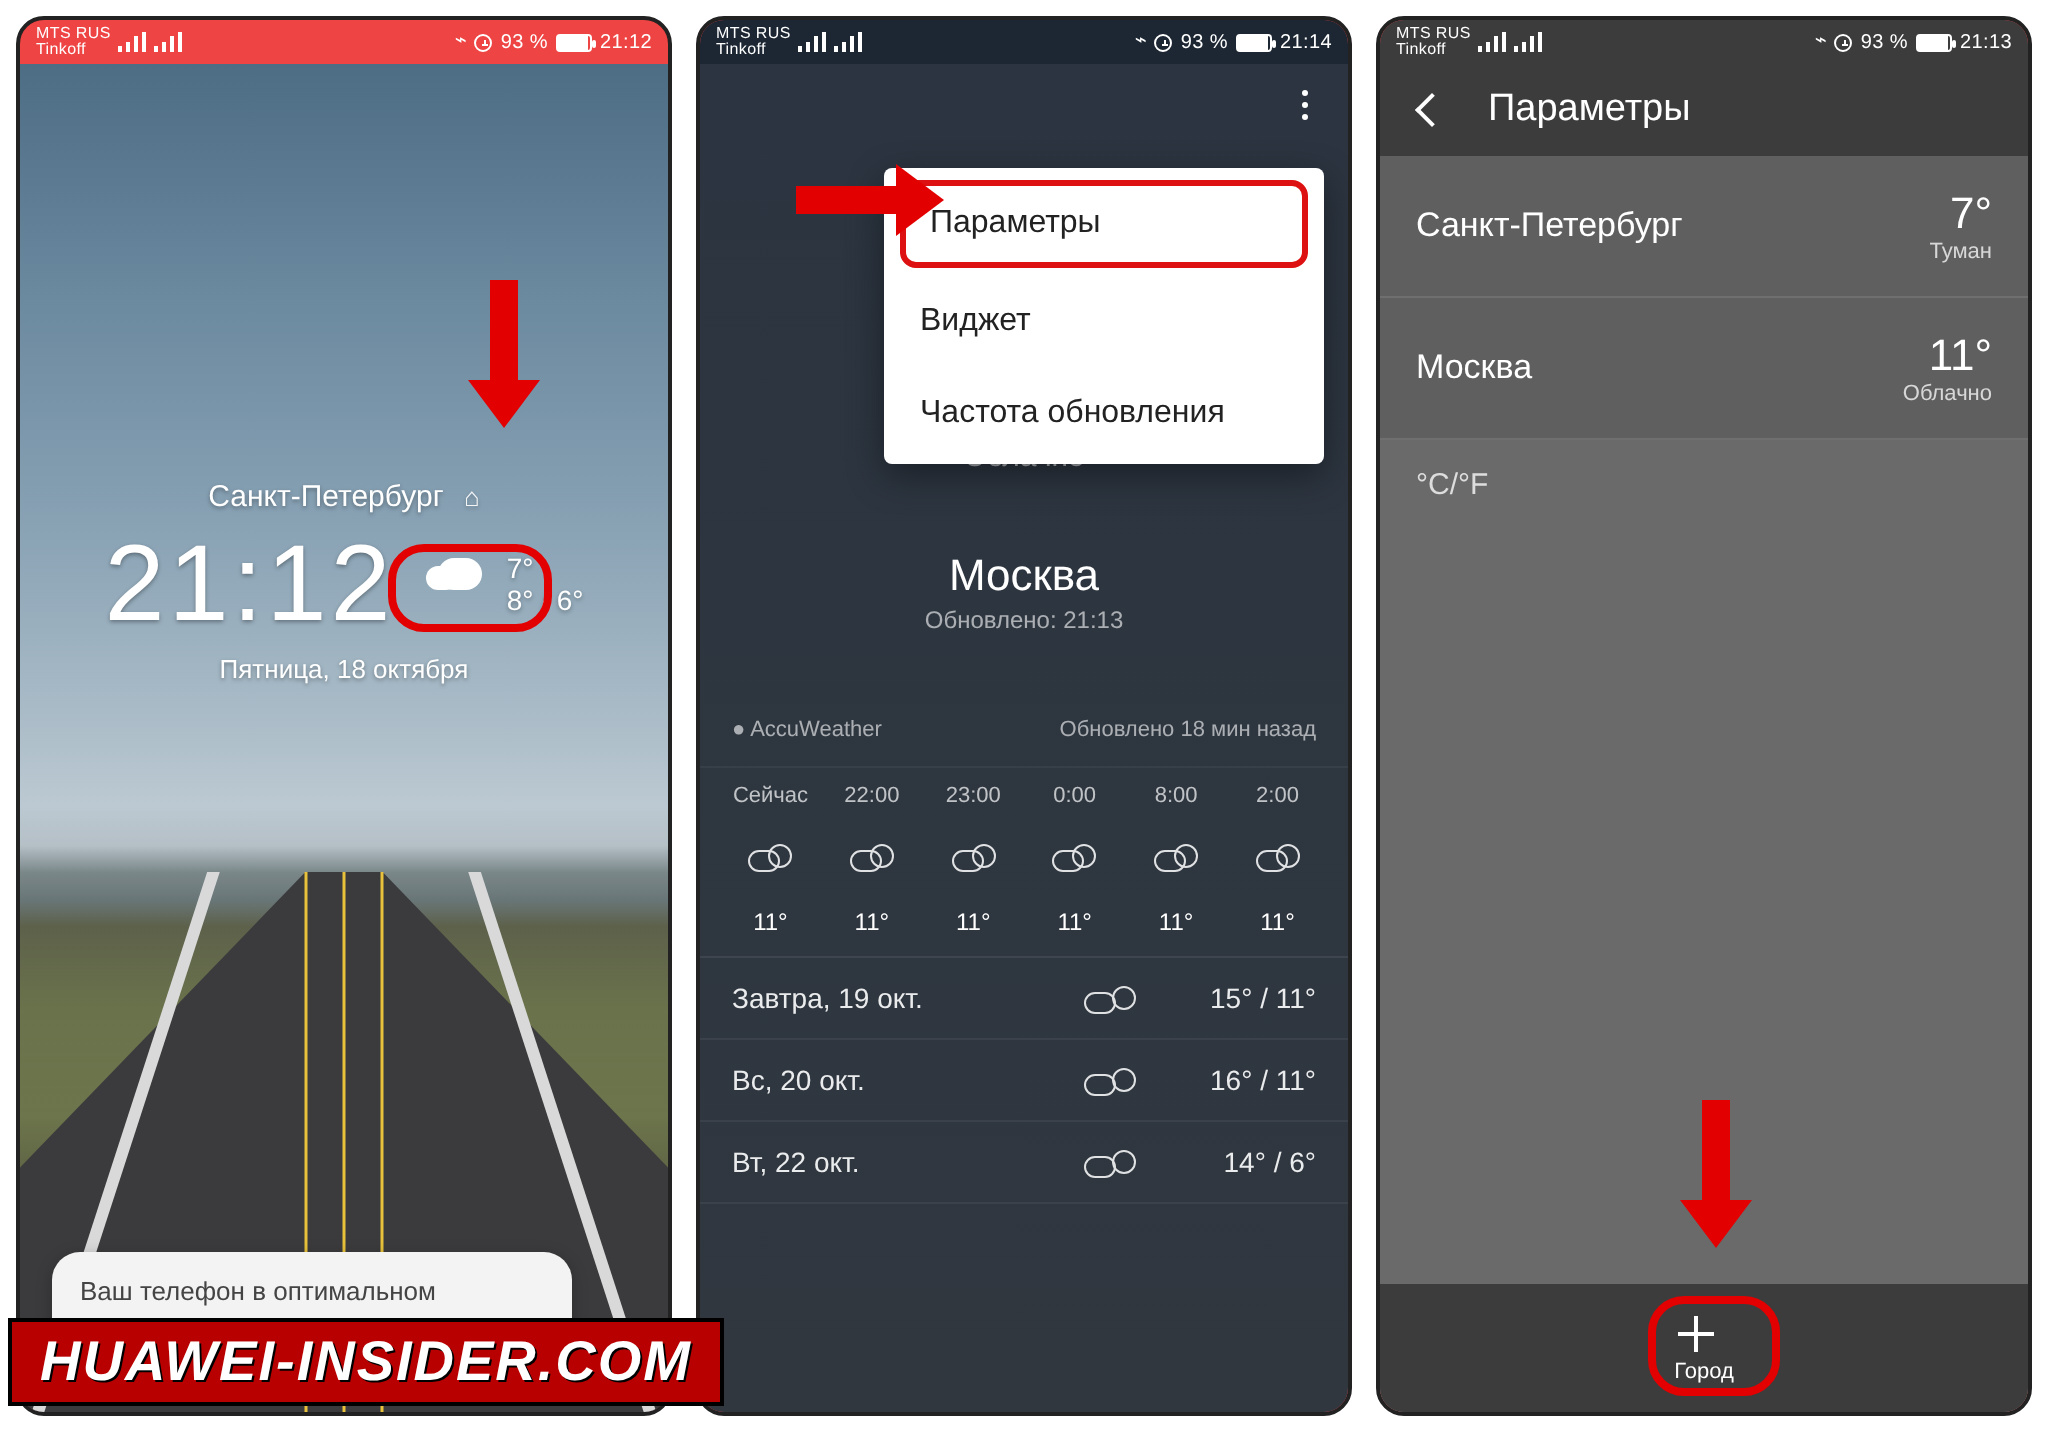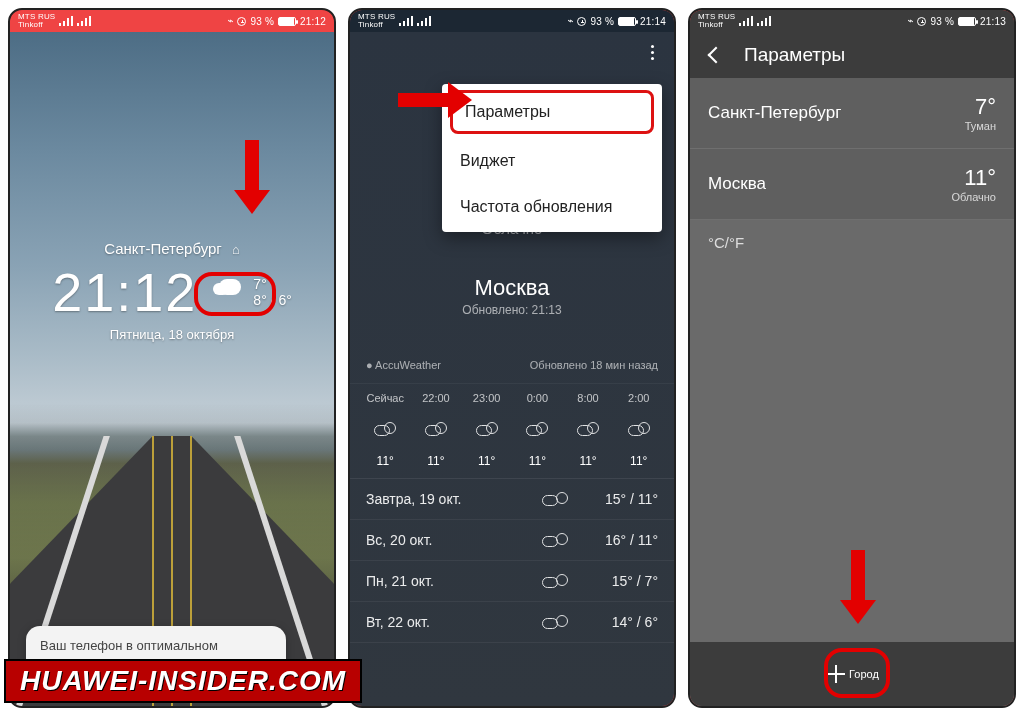--- a/index.html
+++ b/index.html
@@ -134,40 +134,40 @@
   .p2 .cityh{text-align:center;margin-top:38px}
   .p2 .cityh .c{font-size:22px;font-weight:400}
   .p2 .cityh .u{font-size:12px;opacity:.6;margin-top:2px}
   .p2 .attrib{display:flex;justify-content:space-between;font-size:11px;opacity:.6;padding:12px 16px;border-bottom:1px solid rgba(255,255,255,.08);margin-top:30px}
   .p2 .hourly{display:flex;justify-content:space-between;padding:8px 10px 10px;border-bottom:1px solid rgba(255,255,255,.08)}
   .p2 .hourly .hcol{display:flex;flex-direction:column;align-items:center;gap:18px;font-size:12px;width:16.6%}
   .p2 .hourly .hlab{font-size:11px;opacity:.7}
   .cicon{width:22px;height:14px;position:relative;opacity:.85}
   .cicon:before{content:"";position:absolute;left:0;bottom:0;width:14px;height:9px;border:1.2px solid #fff;border-radius:7px}
   .cicon:after{content:"";position:absolute;right:0;top:0;width:10px;height:10px;border:1.2px solid #fff;border-radius:50%}
-  .p2 .daily .drow{display:flex;justify-content:space-between;align-items:center;padding:12px 16px;font-size:14px;border-bottom:1px solid rgba(255,255,255,.06)}
+  .p2 .daily .drow{display:flex;justify-content:space-between;align-items:flex-end;padding:12px 16px;font-size:14px;border-bottom:1px solid rgba(255,255,255,.06)}
   .p2 .daily .drow .d{opacity:.9;flex:1}
   .p2 .daily .drow .ic{width:26px}
   .p2 .daily .drow .t{width:90px;text-align:right;opacity:.9}
 
   
   .p3 .statusbar{background:#3c3c3c}
   .p3 .content{position:absolute;inset:22px 0 0 0;background:#6a6a6a;color:#fff}
   .p3 .header{display:flex;align-items:center;gap:18px;padding:12px 16px;background:#3c3c3c}
   .p3 .back{width:20px;height:20px;position:relative}
   .p3 .back:before{content:"";position:absolute;left:4px;top:4px;width:10px;height:10px;border-left:2px solid #fff;border-bottom:2px solid #fff;transform:rotate(45deg)}
   .p3 .title{font-size:19px;font-weight:500}
   .p3 .cityrow{display:flex;justify-content:space-between;align-items:center;padding:16px 18px;border-bottom:1px solid rgba(255,255,255,.1);background:#5f5f5f}
   .p3 .cityrow .cn{font-size:17px}
   .p3 .cityrow .right{text-align:right}
   .p3 .cityrow .tp{font-size:22px;font-weight:300}
   .p3 .cityrow .cd{font-size:11px;opacity:.75}
   .p3 .unitrow{padding:14px 18px;font-size:15px;color:#ddd}
   .p3 .footer{position:absolute;left:0;right:0;bottom:0;height:64px;background:#3c3c3c;display:flex;justify-content:center;align-items:center}
-  .p3 .addbtn{display:flex;align-items:center;gap:2px}
+  .p3 .addbtn{display:flex;flex-direction:column;align-items:flex-start;gap:2px}
   .p3 .plus{width:22px;height:22px;position:relative}
   .p3 .plus:before,.p3 .plus:after{content:"";position:absolute;background:#fff}
   .p3 .plus:before{left:10px;top:2px;width:2px;height:18px}
   .p3 .plus:after{left:2px;top:10px;width:18px;height:2px}
   .p3 .addlbl{font-size:11px}
 
   
   .arrow{position:absolute;width:40px;height:80px}
   .arrow .shaft{position:absolute;left:50%;top:0;width:14px;height:52px;background:#e30000;transform:translateX(-50%)}
   .arrow .head{position:absolute;left:50%;top:50px;width:0;height:0;border-left:18px solid transparent;border-right:18px solid transparent;border-top:24px solid #e30000;transform:translateX(-50%)}
@@ -335,25 +335,20 @@
             <div class="d">Завтра, 19 окт.</div>
             <div class="cicon ic"></div>
             <div class="t">15° / 11°</div>
           </div>
         <div class="drow">
             <div class="d">Вс, 20 окт.</div>
             <div class="cicon ic"></div>
             <div class="t">16° / 11°</div>
           </div>
         <div class="drow">
-            <div class="d">Пн, 21 окт.</div>
-            <div class="cicon ic"></div>
-            <div class="t">15° / 7°</div>
-          </div>
-        <div class="drow">
             <div class="d">Вт, 22 окт.</div>
             <div class="cicon ic"></div>
             <div class="t">14° / 6°</div>
           </div>
       </div>
 
       <div class="menu">
         <div class="item sel">Параметры</div>
         <div class="item">Виджет</div>
         <div class="item">Частота обновления</div>

